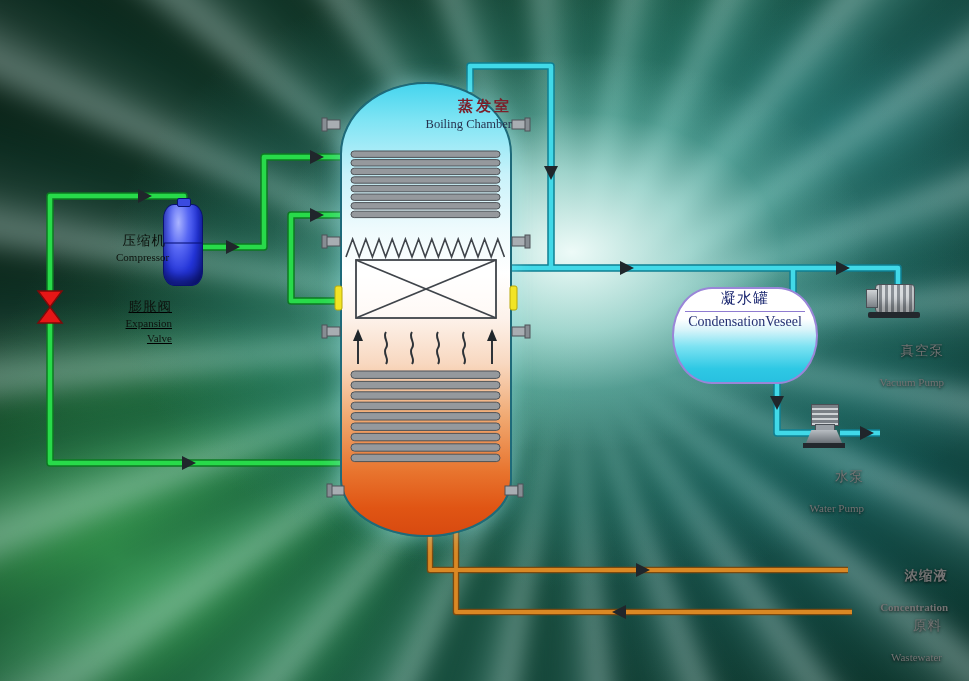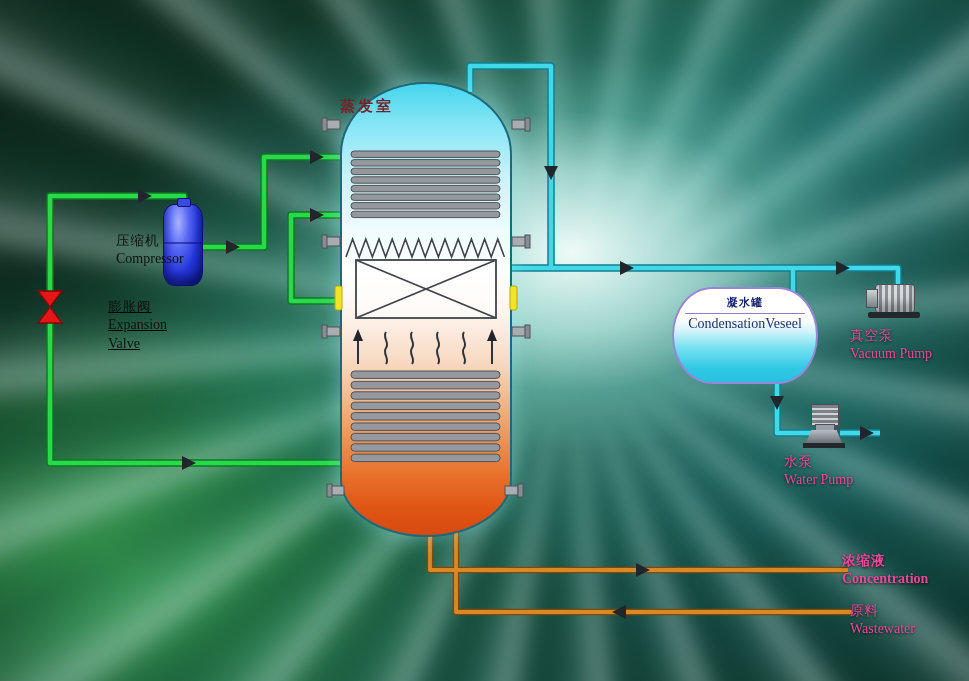--- a/index.html
+++ b/index.html
@@ -31,21 +31,21 @@
       border-radius:86px 86px 86px 86px / 72px 72px 58px 58px;
       background:linear-gradient(180deg,#45d5ee 0%,#7ee4f4 8%,#c8f2fa 20%,#eefbfd 32%,#ffffff 42%,
                  #fdf2ea 52%,#f8d8c0 62%,#f0a870 74%,#e8742e 86%,#e05514 94%,#d84a10 100%);
       box-shadow:0 0 22px rgba(160,240,250,.45);}
 
   
   .tank{position:absolute;left:672px;top:287px;width:146px;height:97px;z-index:3;
       border:2px solid #9a86d8;box-sizing:border-box;border-radius:40px / 48px;
       background:linear-gradient(180deg,#ffffff 0%,#ffffff 32%,#d8f4fa 44%,#7ce2f2 62%,#2ec8e4 86%,#28c0e0 100%);
       text-align:center;}
-  .tank .tank-zh{margin-top:6px;font-weight:bold;font-size:11px;color:#17246e;letter-spacing:1px;}
+  .tank .tank-zh{font-weight:normal;font-size:15px;color:#17246e;letter-spacing:1px;}
   .tank .tank-line{margin:3px auto 2px;width:84%;border-top:1px solid #8f7bd0;}
   .tank .tank-en{font-size:14px;color:#232f72;font-family:Liberation Serif, serif;}
 
   
   .compressor{position:absolute;left:163px;top:204px;width:40px;height:82px;z-index:4;
       border:1px solid #0a1270;box-sizing:border-box;border-radius:11px/15px;
       background:radial-gradient(ellipse at 38% 22%,#aab4ff 0%,#5868f4 30%,#2334d8 60%,#121fa0 88%,#0d1680 100%);
       box-shadow:inset 0 -8px 10px rgba(0,0,30,.45);}
   .compressor::before{content:"";position:absolute;left:13px;top:-7px;width:12px;height:7px;
       background:#3a4ae0;border:1px solid #0a1270;border-radius:2px;}
@@ -61,25 +61,25 @@
 
   
   .wpump-fins{position:absolute;left:811px;top:404px;width:26px;height:20px;z-index:4;
       background:repeating-linear-gradient(0deg,#cfd3d6 0 2.5px,#7a8086 2.5px 5px);border:1px solid #4a5056;}
   .wpump-neck{position:absolute;left:815px;top:424px;width:18px;height:6px;z-index:4;background:#9aa0a6;border:1px solid #4a5056;}
   .wpump-body{position:absolute;left:806px;top:430px;width:36px;height:13px;z-index:4;
       background:linear-gradient(180deg,#b8bdc2,#6a7076);clip-path:polygon(15% 0,85% 0,100% 100%,0 100%);}
   .wpump-base{position:absolute;left:803px;top:443px;width:42px;height:5px;z-index:4;background:#23282d;}
 
   
-  .label{position:absolute;z-index:6;text-align:left;line-height:1.35;}
+  .label{position:absolute;z-index:6;text-align:right;line-height:1.35;}
   .label .zh{font-size:13.5px;letter-spacing:1px;}
-  .label .en{font-size:14px;}
+  .label .en{font-size:11px;}
   .label.dark .zh,.label.dark .en{color:#0d130e;margin-left:40px;}
-  .label.light .zh,.label.light .en{color:#ec4899;text-shadow:0 1px 3px rgba(0,0,0,.8);}
+  .label.light .zh,.label.light .en{color:#737373;text-shadow:0 1px 3px rgba(0,0,0,.8);margin-top:15px;}
   .vessel-label{left:340px;top:96px;width:172px;}
   .vessel-label .zh{color:#7c1f2a;font-weight:bold;font-size:15px;letter-spacing:3px;}
   .vessel-label .en{color:#26324e;font-size:12.5px;}
 
   
   .coil{fill:#95999d;stroke:#4e5358;stroke-width:1;}
   .noz{fill:#a8adb2;stroke:#4e5358;stroke-width:1;}
   .noz2{fill:#878d93;stroke:#4e5358;stroke-width:1;}
   .arrow{fill:#20262b;}
   .ink{stroke:#2e3338;stroke-width:2;fill:none;}
@@ -235,20 +235,21 @@
       <polygon class="arrow" points="836,261 836,275 850,268"></polygon>
       <polygon class="arrow" points="770,396 784,396 777,410"></polygon>
       <polygon class="arrow" points="860,426 860,440 874,433"></polygon>
       <polygon class="arrow" points="636,563 636,577 650,570"></polygon>
       <polygon class="arrow" points="626,605 626,619 612,612"></polygon>
     </g>
   </svg>
 
   <div class="label vessel-label">
     <div class="zh">蒸发室</div>
+    <div class="en">Boiling Chamber</div>
   </div>
 
   <div class="label dark" style="left:76px;top:232px;width:90px;">
     <div class="zh">压缩机</div>
     <div class="en">Compressor</div>
   </div>
 
   <div class="label dark" style="left:68px;top:298px;width:104px;text-decoration:underline;">
     <div class="zh">膨胀阀</div>
     <div class="en">Expansion Valve</div>

